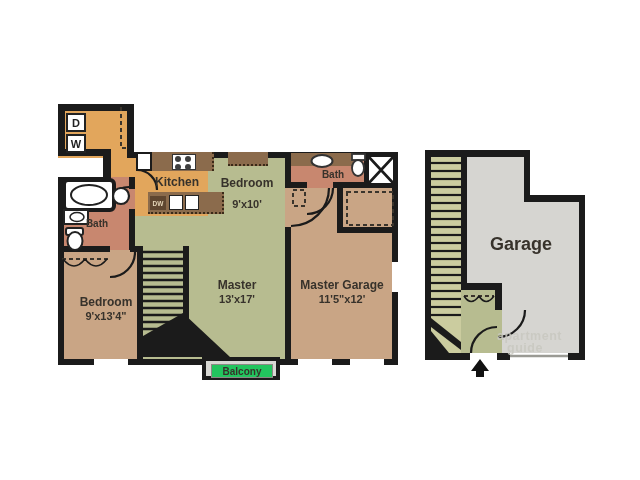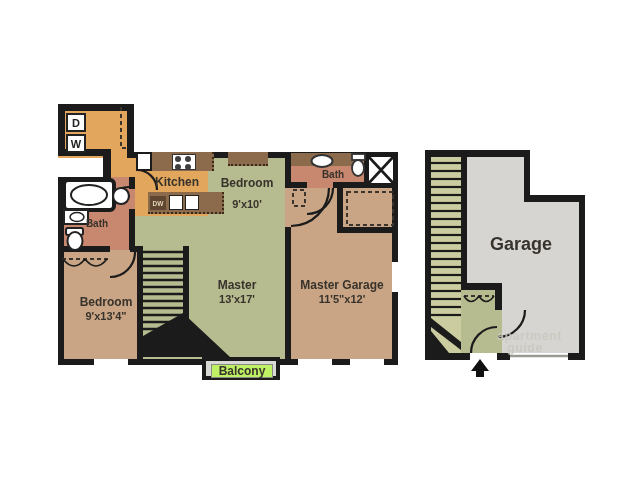--- a/index.html
+++ b/index.html
@@ -15,23 +15,23 @@
   .dims{font-size:11px;}
   .small{font-size:10px;}
   .appl{position:absolute;background:#fff;border:2px solid #222;box-sizing:border-box;
         display:flex;align-items:center;justify-content:center;font-weight:bold;
         font-size:11px;color:#222;z-index:8;}
   .dwbox{position:absolute;background:#5f4630;color:#e4d5b8;display:flex;align-items:center;
         justify-content:center;font-weight:bold;font-size:6.5px;z-index:9;}
   .counter{position:absolute;background:#8b6b4c;z-index:7;box-sizing:border-box;}
   .balcony{position:absolute;left:202px;top:357px;width:78px;height:23px;background:#d8d8d4;
         border:4px solid #1b1b1b;box-sizing:border-box;z-index:25;}
-  .balcony-inner{position:absolute;left:5px;top:3px;width:60px;height:12px;background:#bef264;
+  .balcony-inner{position:absolute;left:5px;top:3px;width:60px;height:12px;background:#22c55e;
         border:1px solid #8a8a84;display:flex;align-items:center;justify-content:center;
-        font-size:12px;font-weight:bold;color:#37322b;}
+        font-size:10px;font-weight:bold;color:#37322b;}
   .watermark{position:absolute;left:497px;top:330px;z-index:28;color:#c8c8c0;opacity:.85;
         font-weight:bold;font-size:12.5px;line-height:12px;letter-spacing:.5px;}
 </style>
 </head>
 <body>
 
 <div class="plan">
 
   <div class="fill" style="left:111px;top:152px;width:180px;height:213px;background:#b7bc90;"></div>
   <div class="fill" style="left:108px;top:152px;width:100px;height:64px;background:#e2a65c;"></div>

